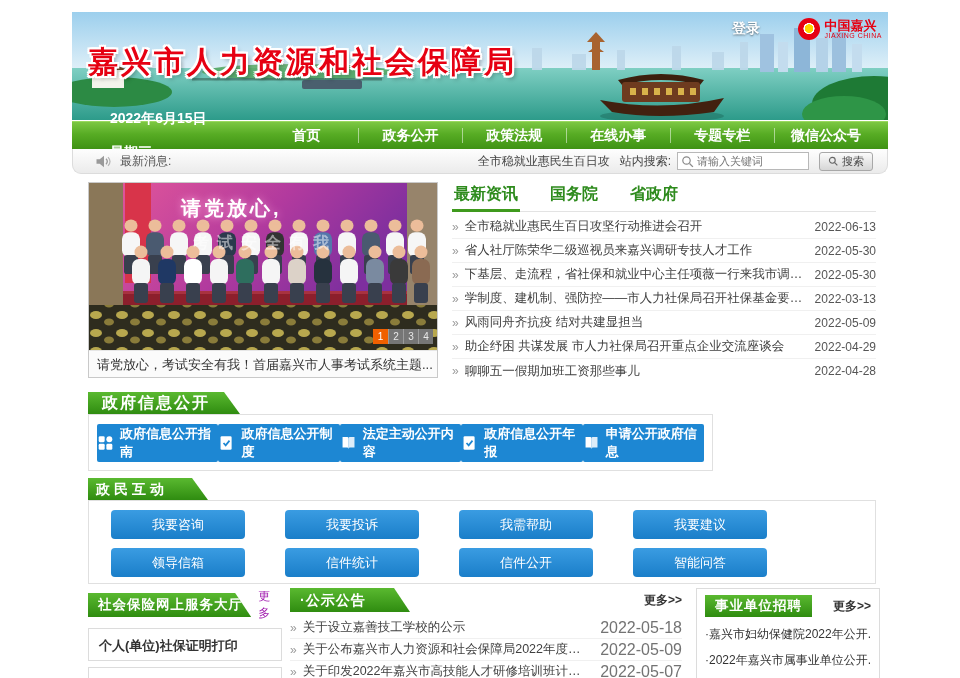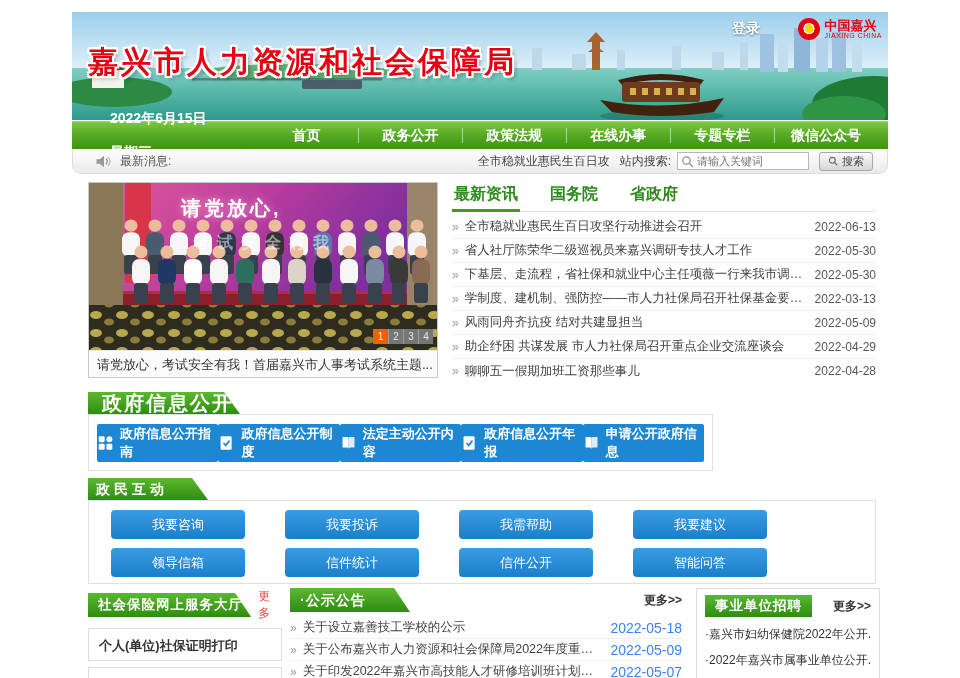--- a/index.html
+++ b/index.html
@@ -70,49 +70,49 @@
   .news-row:last-child { border-bottom:none; }
   .news-arr { color:#9b9b9b; margin-right:6px; font-size:12px; }
   .news-title { flex:1; white-space:nowrap; overflow:hidden; text-overflow:ellipsis; }
   .news-date { margin-left:10px; color:#555; font-size:12px; }
 
   
   .green-tab { background:linear-gradient(#5ab930,#2f8c10); color:#fff; font-weight:bold;
     clip-path:polygon(0 0, calc(100% - 16px) 0, 100% 100%, 0 100%); }
 
   
-  .gov-tab { position:absolute; left:88px; top:392px; width:152px; height:22px; font-size:20px; line-height:22px; padding-left:14px; letter-spacing:2px; }
+  .gov-tab { position:absolute; left:88px; top:392px; width:152px; height:22px; font-size:16px; line-height:22px; padding-left:14px; letter-spacing:2px; }
   .gov-box { position:absolute; left:88px; top:414px; width:625px; height:57px; border:1px solid #e0e0e0; background:#fff;
     display:flex; align-items:center; justify-content:space-between; padding:15px 8px; }
   .gov-btn { width:149px; height:38px; background:#1d87d3; color:#fff; display:flex; align-items:center; justify-content:center;
     gap:6px; font-size:13px; font-weight:bold; border-radius:2px; cursor:pointer; }
 
   
   .inter-tab { position:absolute; left:88px; top:478px; width:120px; height:22px; font-size:14px; line-height:22px; padding-left:8px; letter-spacing:4px; }
   .inter-box { position:absolute; left:88px; top:500px; width:788px; height:84px; border:1px solid #e0e0e0; background:#fff; padding:9px 0 0 22px; }
   .inter-grid { display:grid; grid-template-columns:repeat(4,134px); column-gap:40px; row-gap:9px; }
   .inter-btn { height:29px; background:linear-gradient(#3a9ce2,#1a7ec9); border-radius:4px; color:#fff; font-size:13px;
     display:flex; align-items:center; justify-content:center; cursor:pointer; }
 
   
   .ss-col { position:absolute; left:88px; top:588px; width:194px; }
   .ss-head { display:flex; align-items:center; }
   .ss-tab { width:164px; height:24px; font-size:13.5px; line-height:24px; padding-left:10px; letter-spacing:1px; }
-  .ss-more { margin-left:7px; font-size:12px; color:#ef4444; cursor:pointer; }
+  .ss-more { margin-left:7px; font-size:12px; color:#a21caf; cursor:pointer; }
   .ss-item { margin-top:6px; border:1px solid #dcdcdc; height:33px; line-height:33px; padding-left:10px; font-size:13px;
     font-weight:bold; color:#333; cursor:pointer; white-space:nowrap; overflow:hidden; }
 
   .ann-col { position:absolute; left:290px; top:588px; width:392px; }
   .ann-head { display:flex; align-items:center; justify-content:space-between; }
   .ann-tab { width:120px; height:24px; font-size:14px; line-height:24px; padding-left:10px; letter-spacing:1px; }
   .ann-more { font-size:12px; color:#333; font-weight:bold; cursor:pointer; }
   .ann-list { margin-top:5px; }
   .ann-row { display:flex; align-items:center; height:22px; font-size:12.5px; color:#404040; border-bottom:1px solid #f0f0f0; cursor:pointer; }
   .ann-title { flex:1; white-space:nowrap; overflow:hidden; text-overflow:ellipsis; }
-  .ann-date { margin-left:8px; color:#3b82f6; font-size:14px; }
+  .ann-date { margin-left:8px; color:#737373; font-size:16px; }
 
   .rec-col { position:absolute; left:696px; top:588px; width:184px; height:110px; border:1px solid #dcdcdc; background:#fff; padding:6px 8px 0; }
   .rec-head { display:flex; align-items:center; justify-content:space-between; }
   .rec-tab { background:linear-gradient(#5ab930,#2f8c10); color:#fff; font-size:13.5px; font-weight:bold; height:22px;
     line-height:22px; padding:0 10px; letter-spacing:1px; }
   .rec-more { font-size:12px; color:#333; font-weight:bold; cursor:pointer; }
   .rec-item { margin-top:9px; font-size:12px; color:#333; cursor:pointer; white-space:nowrap; overflow:hidden; }
 </style>
 </head>
 <body>

